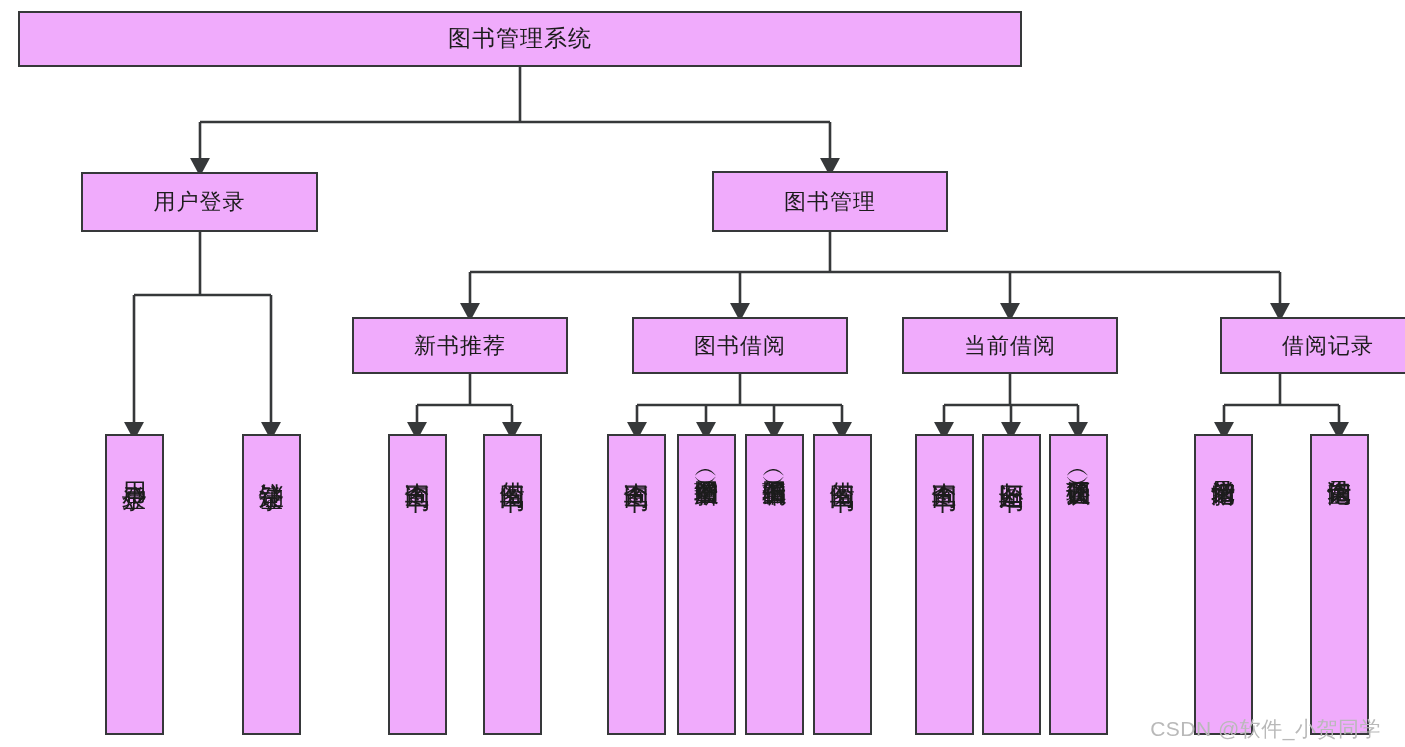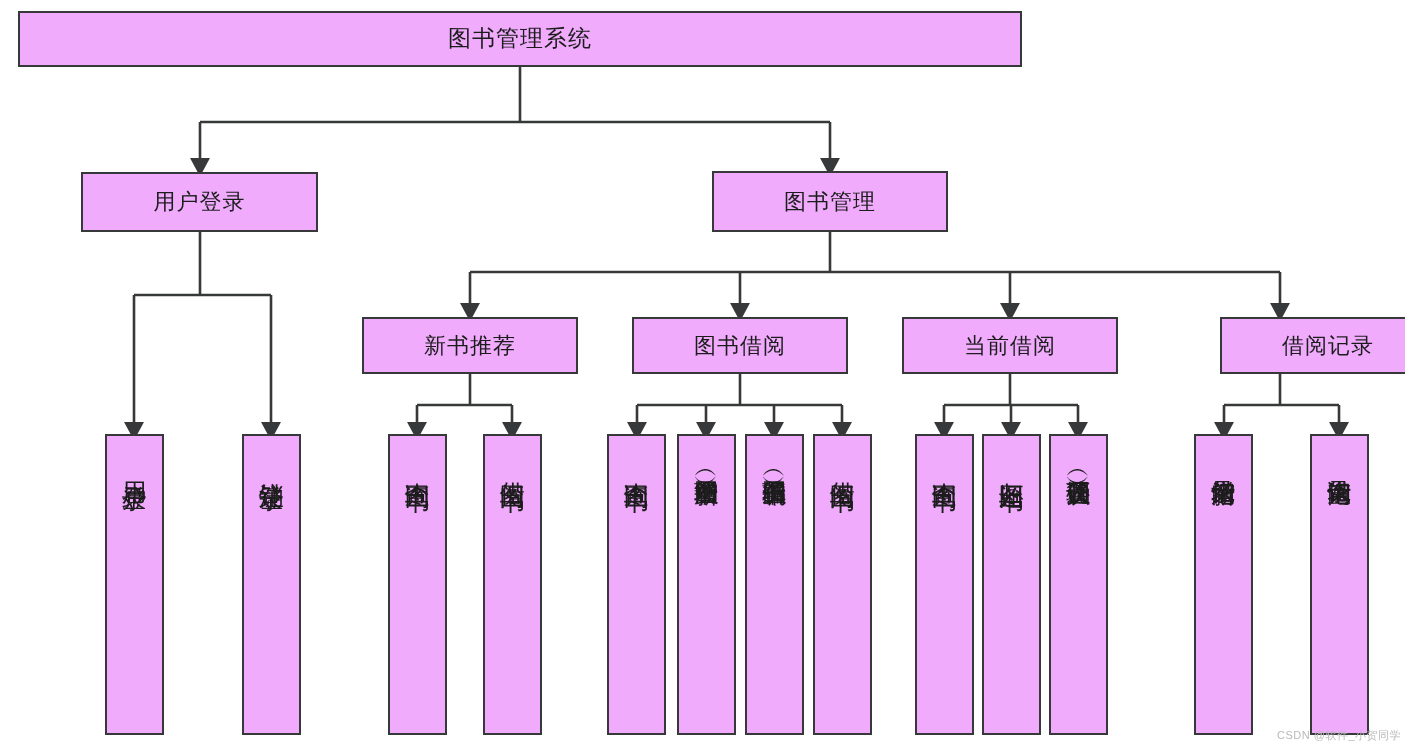--- a/index.html
+++ b/index.html
@@ -63,23 +63,23 @@
     line-height: 1.06;
     letter-spacing: 2px;
     white-space: nowrap;
   }
   .v-node.long .lbl {
     font-size: 24px;
     letter-spacing: 0px;
   }
   #watermark {
     position: absolute;
-    right: 4px;
+    right: 24px;
     bottom: 4px;
-    font-size: 11px;
+    font-size: 21px;
     color: #b9b9b9;
     letter-spacing: 0.5px;
     z-index: 5;
     white-space: nowrap;
   }
 </style>
 </head>
 <body>
 
 <div id="canvas">
@@ -140,21 +140,21 @@
     <span class="lbl">图书管理系统</span>
   </div>
 
   <div class="node h-node" style="left:81px; top:172px; width:237px; height:60px;">
     <span class="lbl">用户登录</span>
   </div>
   <div class="node h-node" style="left:712px; top:171px; width:236px; height:61px;">
     <span class="lbl">图书管理</span>
   </div>
 
-  <div class="node h-node" style="left:362px; top:317px; width:216px; height:57px;">
+  <div class="node h-node" style="left:352px; top:317px; width:216px; height:57px;">
     <span class="lbl">新书推荐</span>
   </div>
   <div class="node h-node" style="left:902px; top:317px; width:216px; height:57px;">
     <span class="lbl">当前借阅</span>
   </div>
   <div class="node h-node" style="left:632px; top:317px; width:216px; height:57px;">
     <span class="lbl">图书借阅</span>
   </div>
   <div class="node h-node" style="left:1172px; top:317px; width:216px; height:57px;margin-left:48px;">
     <span class="lbl">借阅记录</span>

